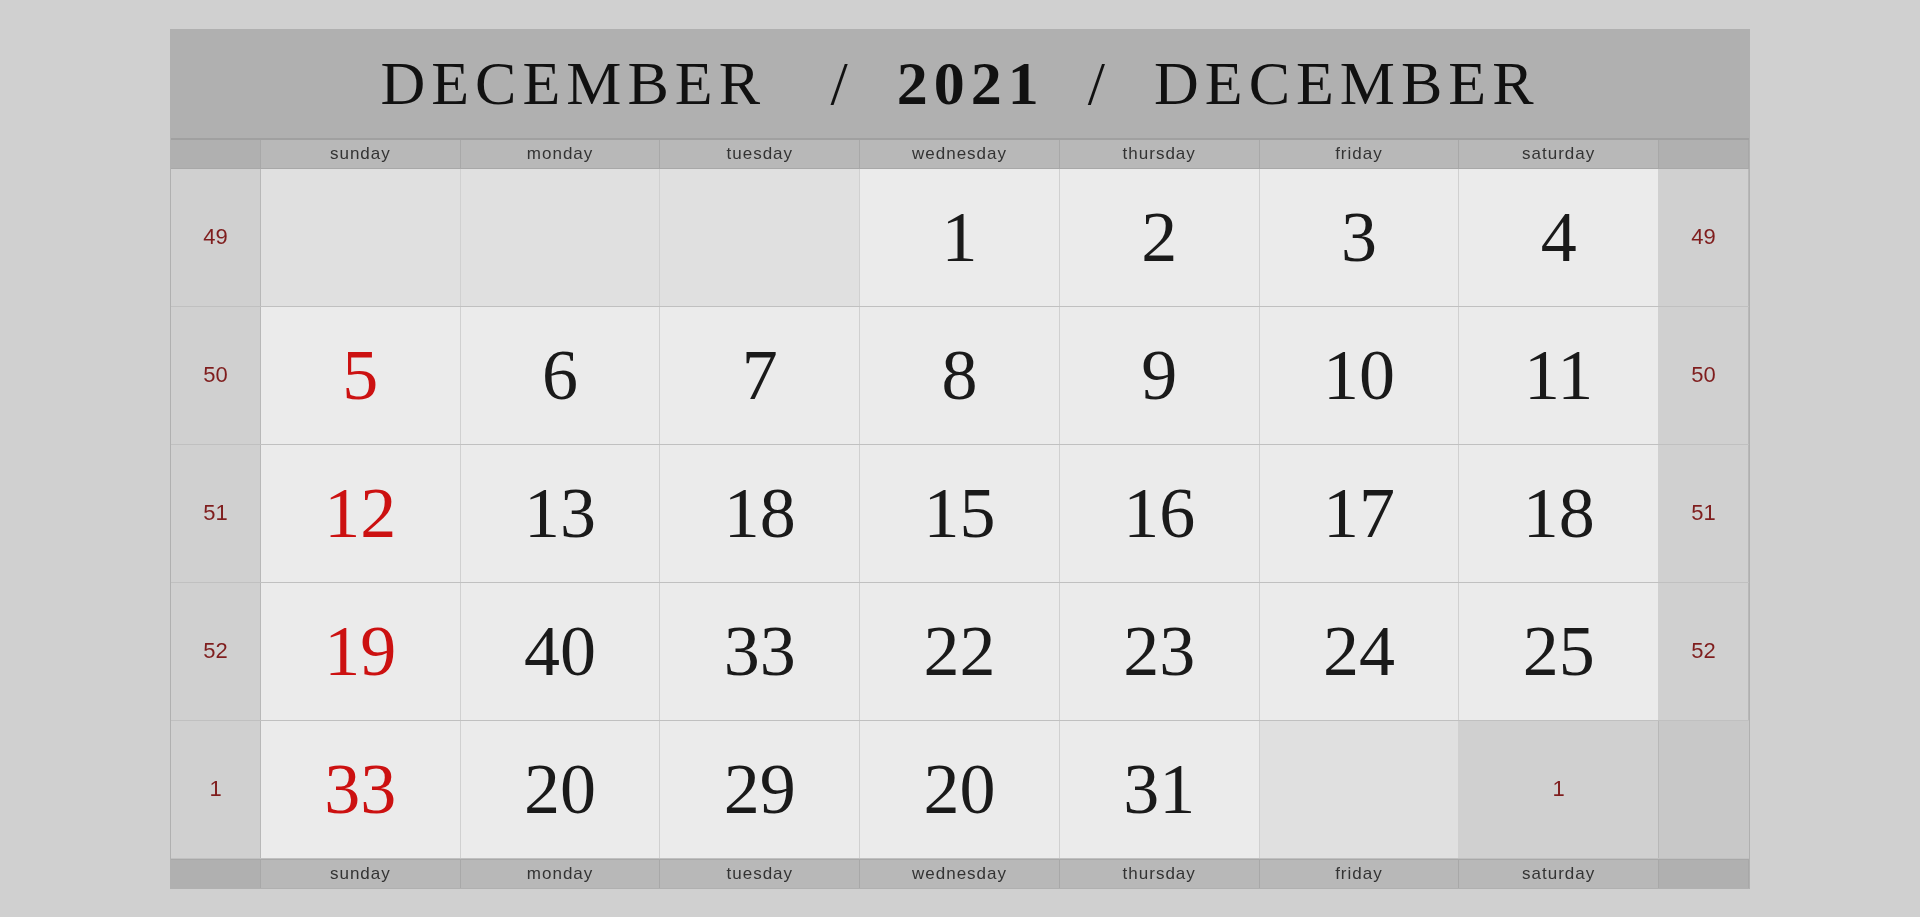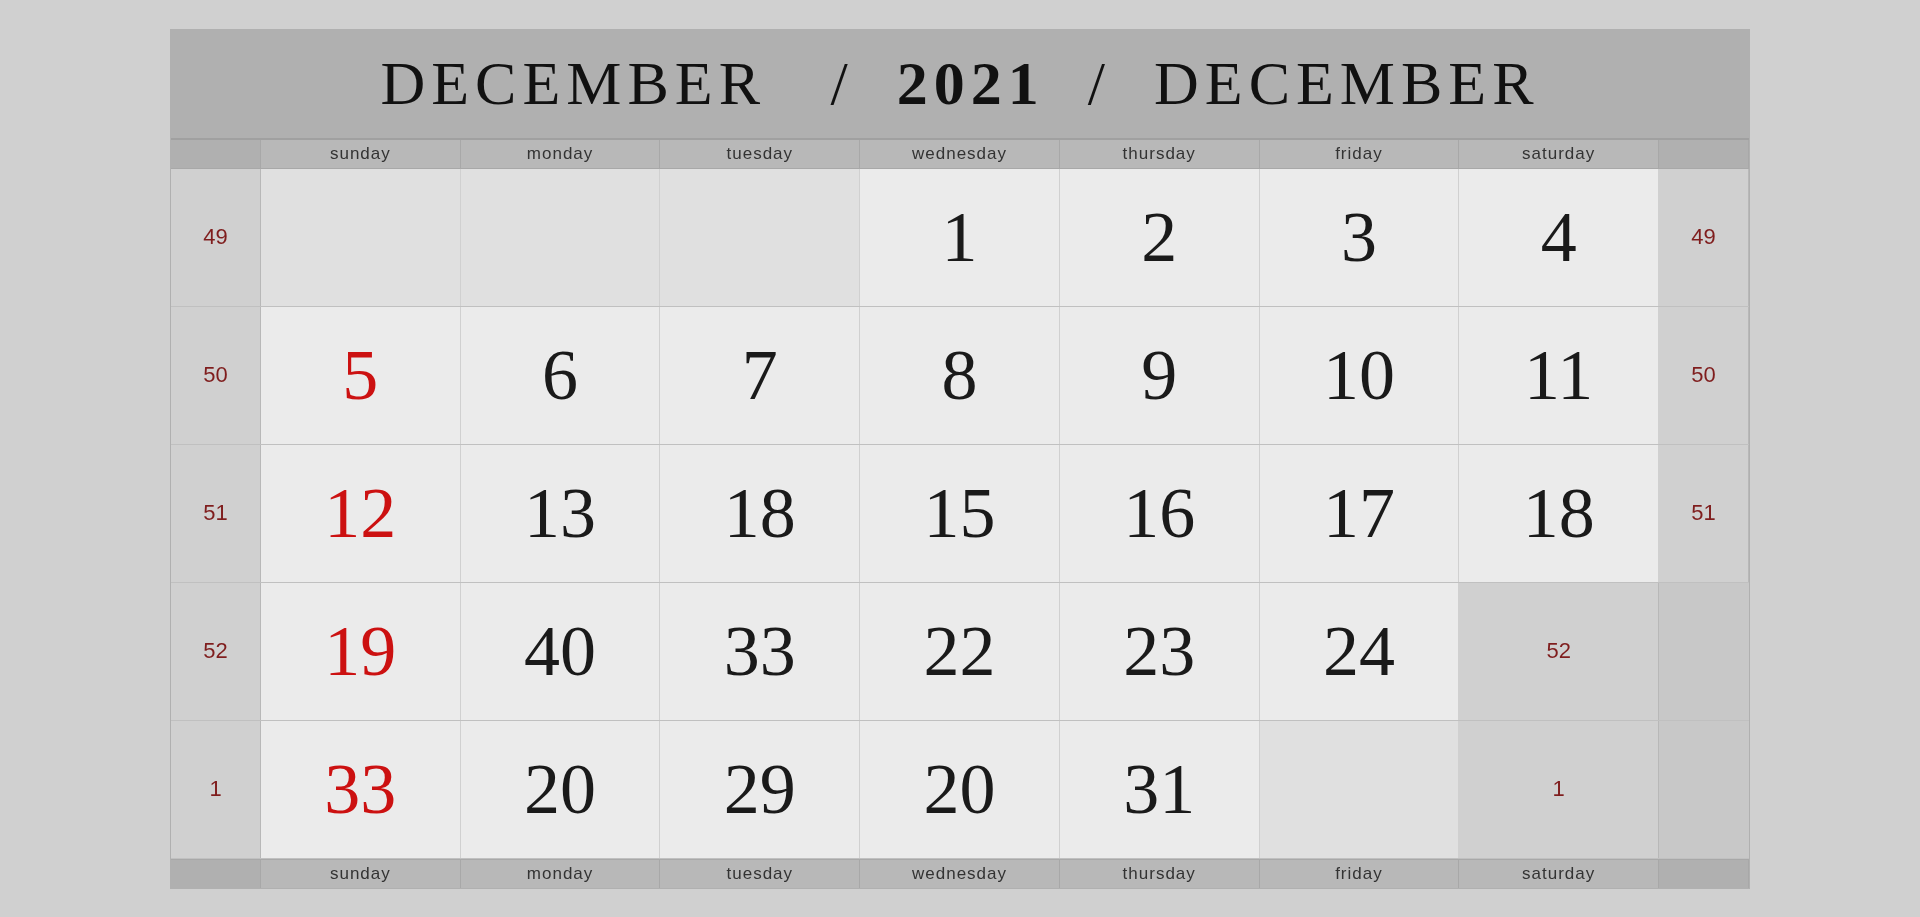--- a/index.html
+++ b/index.html
@@ -184,20 +184,21 @@
           <div class="week-number">51</div>
         </div>
         <div class="calendar-row">
           <div class="week-number">52</div>
           <div class="day-cell sunday">19</div>
           <div class="day-cell">40</div>
           <div class="day-cell">33</div>
           <div class="day-cell">22</div>
           <div class="day-cell">23</div>
           <div class="day-cell">24</div>
+          <div class="day-cell">25</div>
           <div class="week-number">52</div>
         </div>
         <div class="calendar-row">
           <div class="week-number">1</div>
           <div class="day-cell sunday">33</div>
           <div class="day-cell">20</div>
           <div class="day-cell">29</div>
           <div class="day-cell">20</div>
           <div class="day-cell">31</div>
           <div class="day-cell empty"></div>

